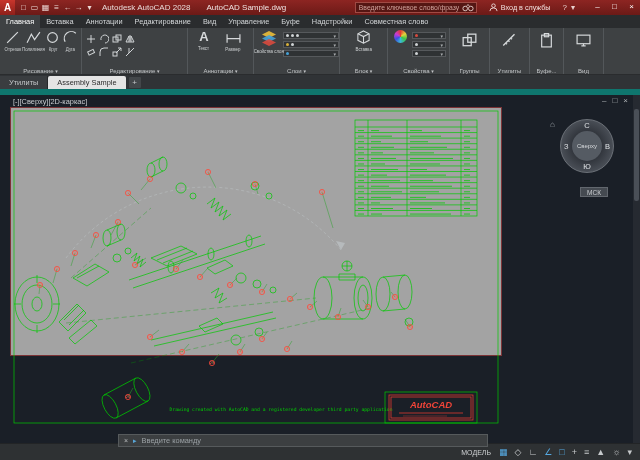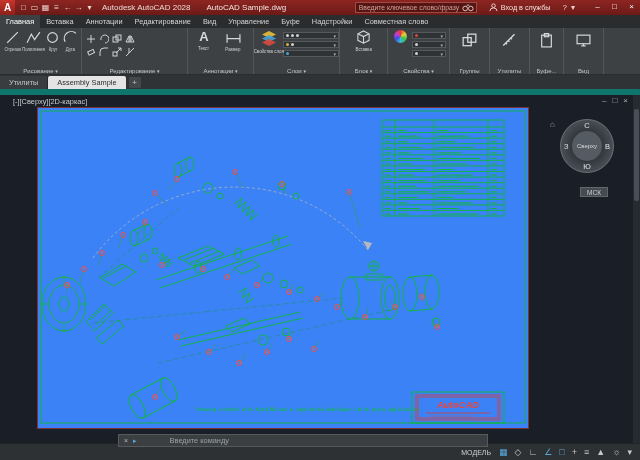--- a/index.html
+++ b/index.html
@@ -50,21 +50,21 @@
   .filetabs{position:absolute;top:75px;left:0;width:640px;height:14px;background:#303336;display:flex;align-items:flex-end;}
   .ftab{height:13px;line-height:13px;padding:0 9px;font-size:7.4px;white-space:nowrap;}
   .ftab.start{background:#3a3d40;color:#c4c7c9;border-right:1px solid #26282a;}
   .ftab.active{background:#e4e4e4;color:#2b2b2b;border-radius:2px 2px 0 0;}
   .ftab-plus{width:12px;height:11px;margin-left:3px;background:#43474a;color:#c4c7c9;font-size:8px;line-height:11px;text-align:center;border-radius:1px;margin-bottom:1px;}
 
   
   .canvas{position:absolute;top:89px;left:0;width:640px;height:354px;background:#1a1f27;border-top:6px solid #0f766e;}
   .vp-label{position:absolute;left:13px;top:2px;font-size:7.4px;color:#c9ccd0;z-index:5;}
   .mini-ctl{position:absolute;right:12px;top:1px;display:flex;gap:6px;color:#aeb2b5;font-size:8px;z-index:5;}
-  .sheet{position:absolute;left:10px;top:12px;width:492px;height:322px;border:1px solid #7c3336;background:#3b82f6;margin-left:27px;}
+  .sheet{position:absolute;left:10px;top:12px;width:492px;height:249px;border:1px solid #7c3336;background:#a3a3a3;}
   .sheet svg{position:absolute;left:0;top:0;width:490px;height:318px;}
   .g{stroke:#00c800;stroke-width:.7;fill:none;}
   .gt{stroke:#00c800;stroke-width:.9;opacity:.85;}
   .gd{stroke:#00a000;stroke-width:.45;fill:none;stroke-dasharray:5 3;opacity:.75;}
   .dash{stroke:#b6babc;stroke-width:.7;fill:none;stroke-dasharray:3 2.5;}
   .ldr{stroke:#2fa32f;stroke-width:.5;}
   .bal{stroke:#ff4838;fill:none;stroke-width:.8;}
   .baltxt{fill:#ff6a5c;font-size:3.6px;font-family:"DejaVu Sans Mono",monospace;}
   .r{stroke:#e03a30;fill:none;stroke-width:.8;}
   .rt{stroke:#e03a30;stroke-width:.5;opacity:.85;}
@@ -82,21 +82,21 @@
   .vc-e{right:3px;top:50%;transform:translateY(-50%);}
   .vc-home{position:absolute;left:-11px;top:0;font-size:8px;color:#9aa0a6;}
   .ucs-chip{position:absolute;right:32px;top:92px;width:28px;height:10px;background:#454a51;border:1px solid #62676e;
     color:#c9ccd0;font-size:6.5px;display:flex;align-items:center;justify-content:center;z-index:4;}
   .scroll-v{position:absolute;right:0;top:0;width:7px;height:354px;background:#262a31;}
   .scroll-v .thumb{position:absolute;top:14px;left:1px;width:5px;height:92px;background:#4a4f57;border-radius:2px;}
   .cmddock{position:absolute;left:118px;top:339px;width:370px;height:13px;background:#3c3f41;border:1px solid #565a5c;
     display:flex;align-items:center;gap:5px;padding:0 5px;z-index:6;}
   .cmddock .cx{color:#b9bcbe;font-size:7px;}
   .cmddock .cv{color:#58a6d8;font-size:7px;}
-  .cmddock .prompt{color:#9aa0a4;font-size:7.4px;margin-left:28px;}
+  .cmddock .prompt{color:#9aa0a4;font-size:7.4px;}
 
   
   .statusbar{position:absolute;left:0;top:443px;width:640px;height:17px;background:#2e3133;border-top:1px solid #222426;
     display:flex;align-items:center;justify-content:flex-end;gap:0;padding:0 8px;}
   .statusbar .model{color:#cfd2d4;font-size:7px;margin-right:8px;}
   #status-icons{display:flex;gap:7px;}
   #status-icons span{font-size:9px;color:#c6c9cb;line-height:16px;}
   #status-icons span.on{color:#55a8e0;}
 </style>
 </head>

